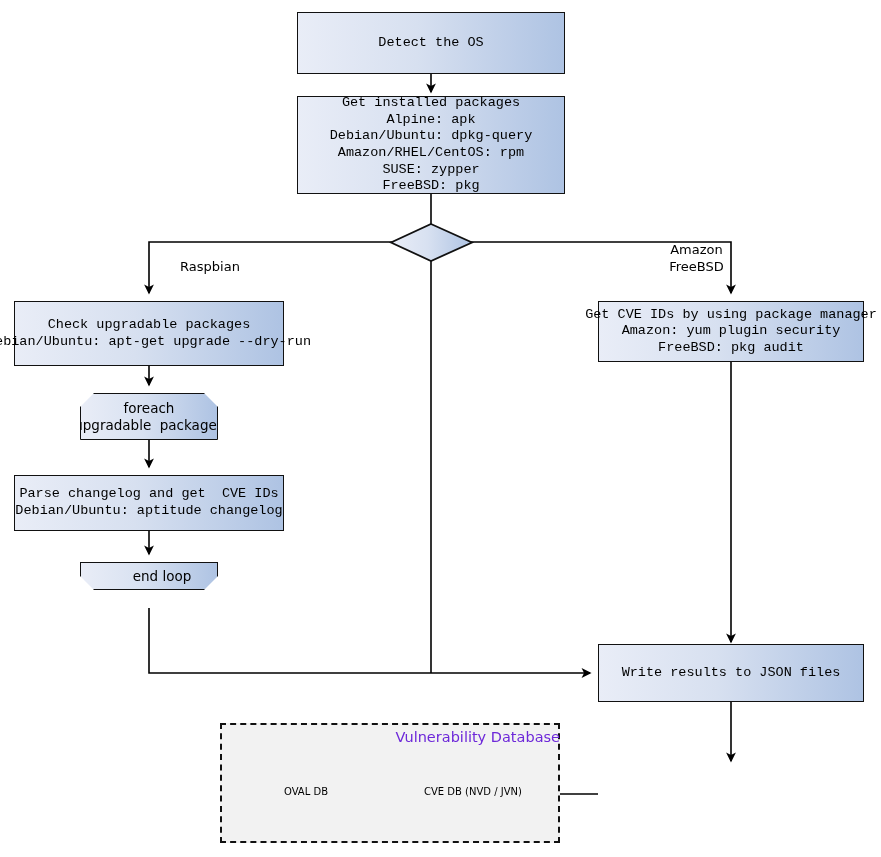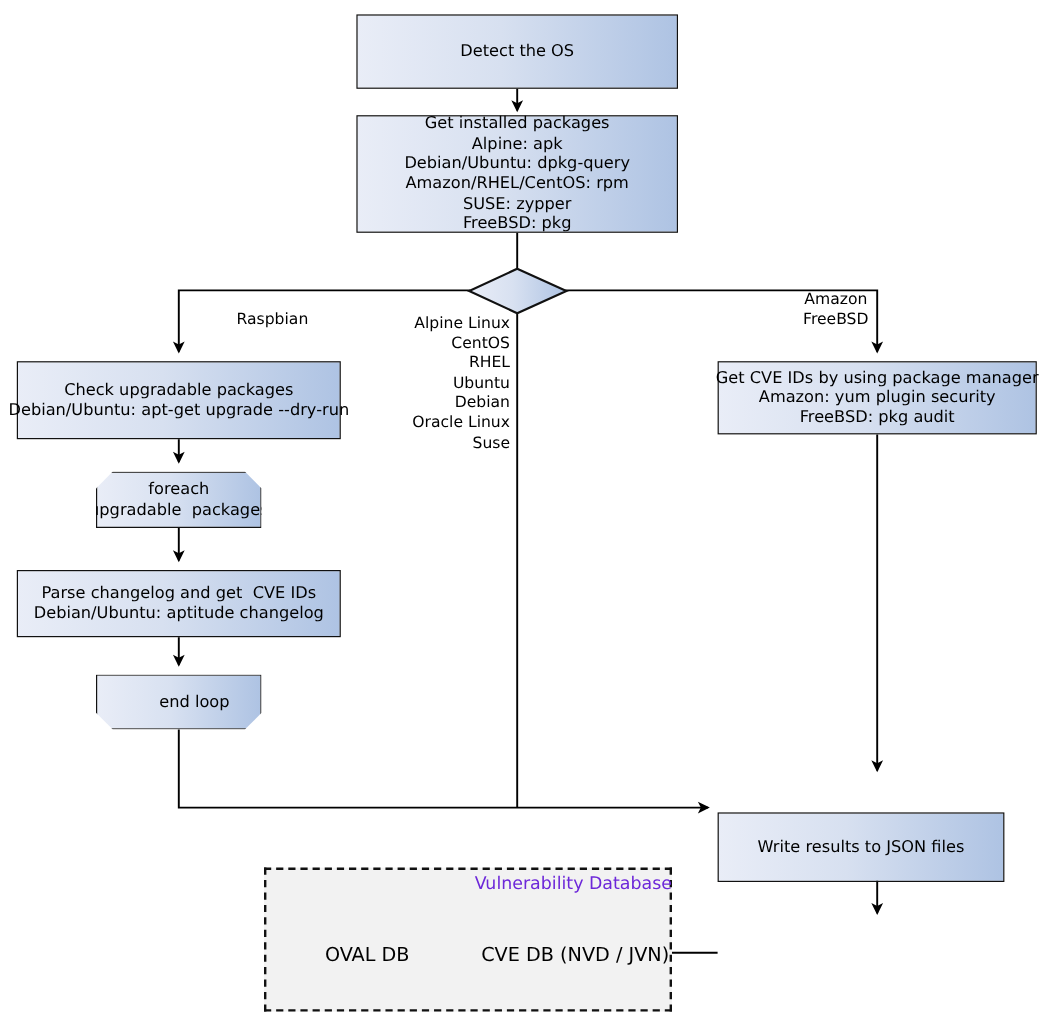--- a/index.html
+++ b/index.html
@@ -34,20 +34,21 @@
     text-align: center;
     color: #000000;
     font-size: 13.5px;
     line-height: 16.6px;
     white-space: pre;
     z-index: 2;
   }
   .boxshape {
     border: 1.6px solid #111111;
     background: linear-gradient(to right, #e9edf7 0%, #d7e0f0 45%, #aec3e3 100%);
+    font-family: Liberation Mono, monospace;
   }
   .loopstart {
     border: 1.6px solid #111111;
     background: linear-gradient(to right, #e9edf7 0%, #d8e1f1 45%, #aec3e3 100%);
     border-top-left-radius: 12px;
     border-top-right-radius: 12px;
     clip-path: polygon(14px 0, calc(100% - 14px) 0, 100% 14px, 100% 100%, 0 100%, 0 14px);
   }
   .loopend {
     border: 1.6px solid #111111;
@@ -66,21 +67,21 @@
     font-size: 14.5px;
     color: #6d28d9;
     white-space: pre;
     text-align: right;
     z-index: 3;
   }
   .cyl-label {
     position: absolute;
     width: 100%;
     text-align: center;
-    font-size: 16px;
+    font-size: 10px;
     color: #000000;
     white-space: pre;
     z-index: 3;
   }
   .edge-label {
     position: absolute;
     font-size: 13px;
     color: #000000;
     white-space: pre;
     line-height: 16.6px;
@@ -177,44 +178,37 @@
   <div class="node loopstart" style="left:80px; top:393px; width:138px; height:47px;">
     <span>foreach
 upgradable  packages</span>
   </div>
 
   <div class="node boxshape" style="left:14px; top:475px; width:270px; height:56px;">
     <span>Parse changelog and get  CVE IDs
 Debian/Ubuntu: aptitude changelog</span>
   </div>
 
-  <div class="node loopend" style="left:80px; top:562px; width:138px; height:46px;padding-left:26px;">
+  <div class="node loopend" style="left:80px; top:562px; width:138px; height:28px;padding-left:26px;">
     <span>end loop</span>
   </div>
 
   <div class="node boxshape" style="left:598px; top:301px; width:266px; height:61px;">
     <span>Get CVE IDs by using package manager
 Amazon: yum plugin security
 FreeBSD: pkg audit</span>
   </div>
 
-  <div class="node boxshape" style="left:598px; top:644px; width:239px; height:58px;margin-top:33px;">
+  <div class="node boxshape" style="left:598px; top:644px; width:266px; height:58px;">
     <span>Write results to JSON files</span>
   </div>
 
 
-  <div class="edge-label el-center" style="left:150px; top:259px; width:120px;margin-left:17px;">Raspbian</div>
-
-  <div class="edge-label el-right" style="left:300px; top:262px; width:125px;">Alpine Linux
-CentOS
-RHEL
-Ubuntu
-Debian
-Oracle Linux
-Suse</div>
+  <div class="edge-label el-center" style="left:150px; top:259px; width:120px;">Raspbian</div>
+
 
   <div class="edge-label el-center" style="left:630px; top:242px; width:133px;">Amazon
 FreeBSD</div>
 
   <div class="group-frame" style="left:220px; top:723px; width:340px; height:120px;"></div>
 
   <div class="group-title" style="left:300px; top:729px; width:260px;">Vulnerability Database</div>
 
   <div class="cyl-label" style="left:234px; top:786px; width:144px;">OVAL DB</div>
 

